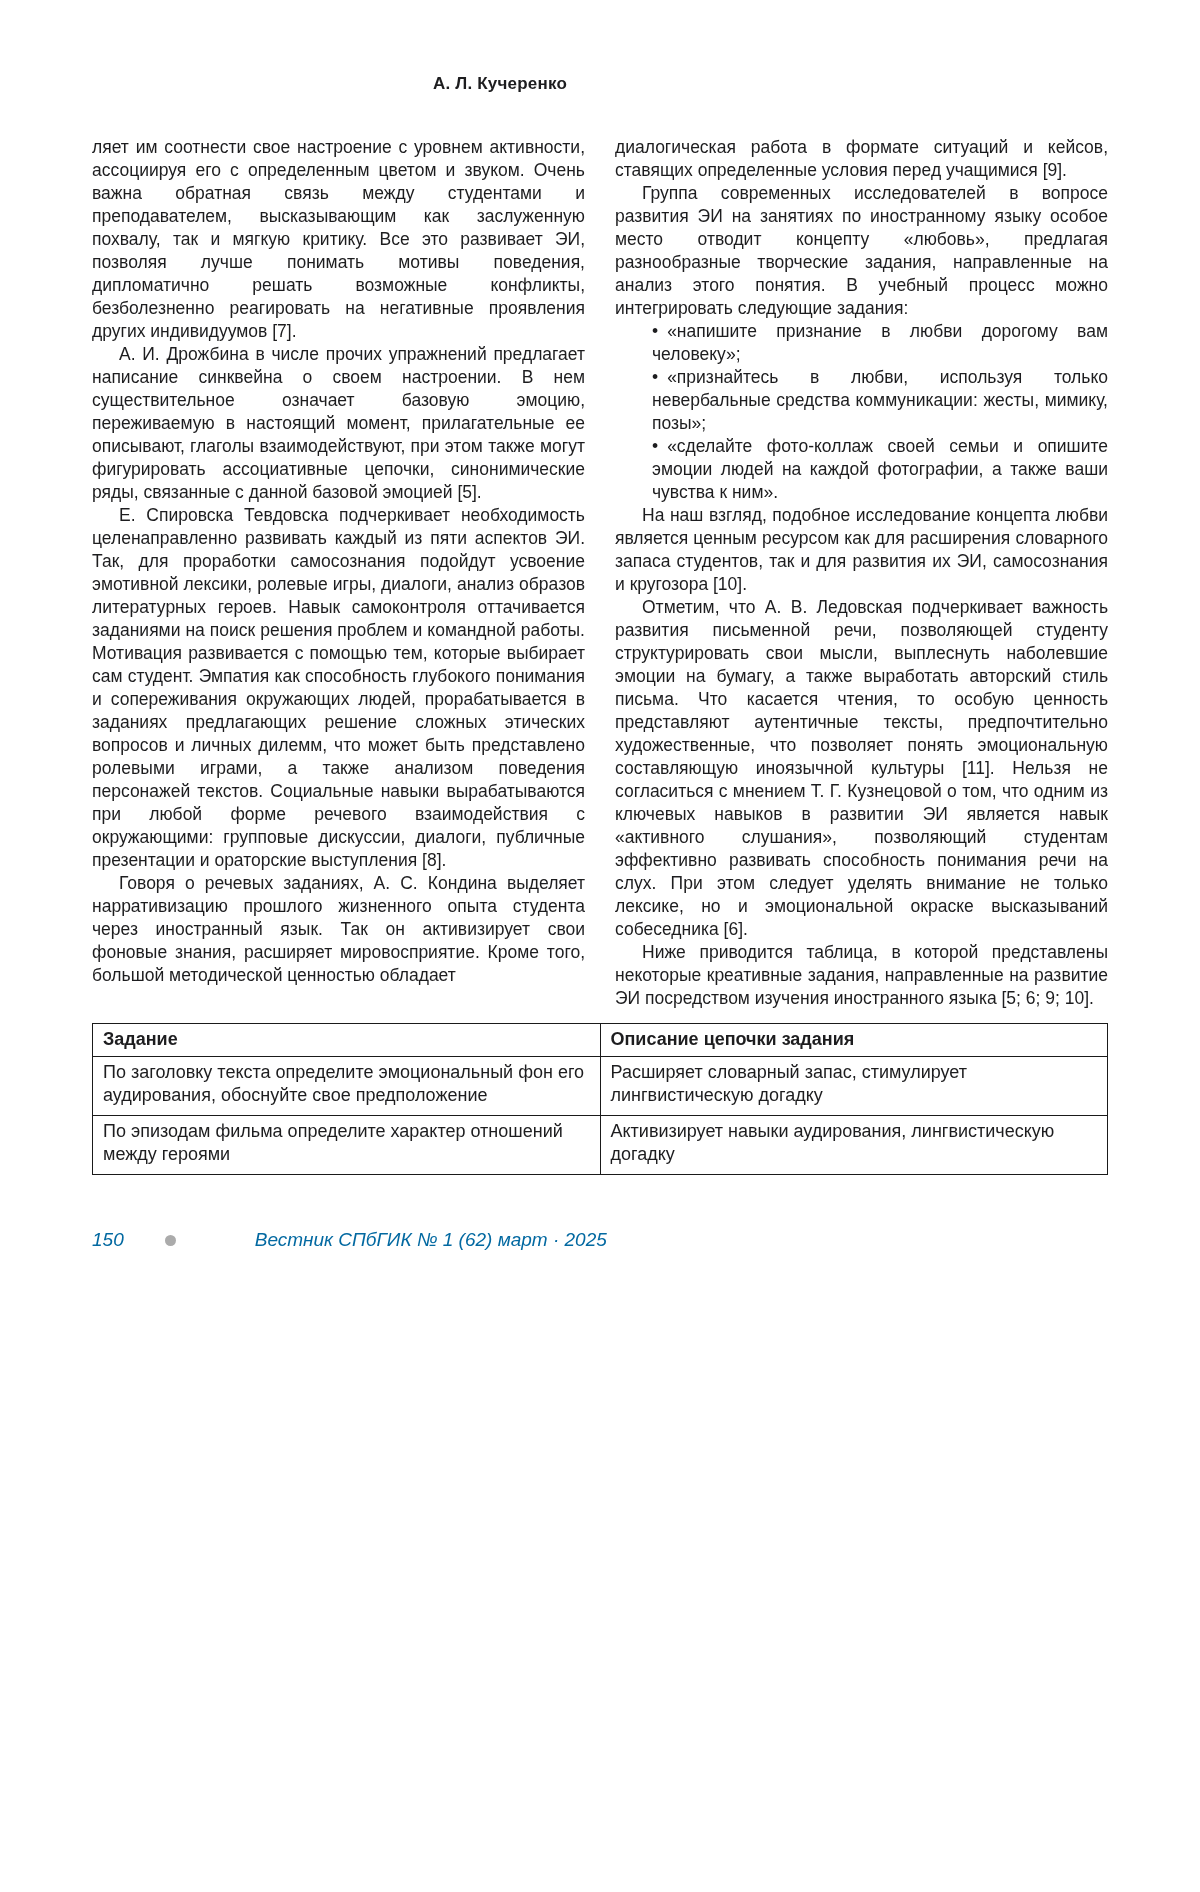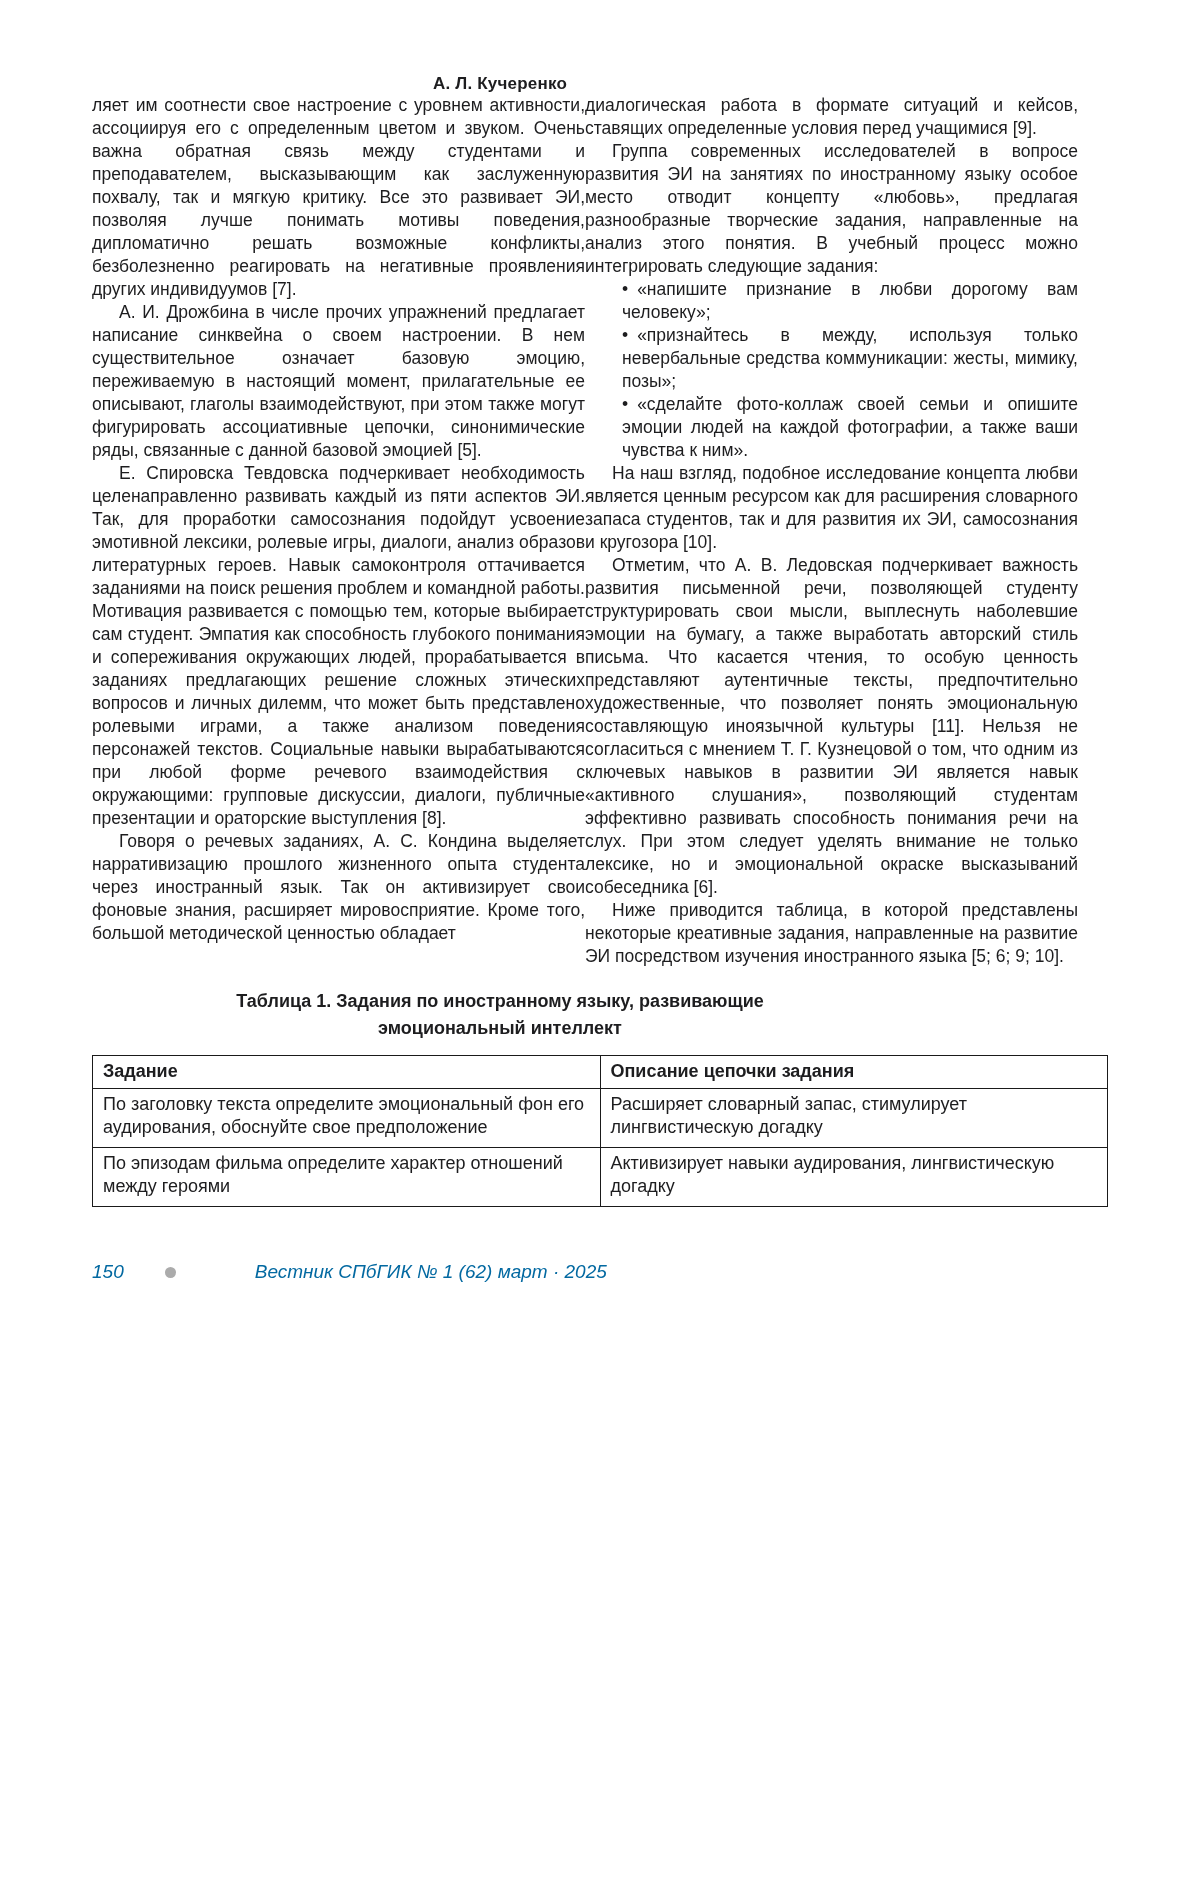--- a/index.html
+++ b/index.html
@@ -14,21 +14,21 @@
 
   .running-head{
     width:816px;
     text-align:center;
     font-weight:bold;
     font-size:17px;
     line-height:20px;
     letter-spacing:.2px;
   }
 
-  .columns{display:flex;}
+  .columns{display:flex;gap:30px;margin-top:42px;}
   .col{width:493px;font-size:17.5px;line-height:23px;text-align:justify;}
   .para{margin:0;}
   .para.indent{text-indent:27px;}
   .para.bullet{padding-left:37px;text-indent:0;}
   .para .marker{margin-right:9px;}
 
   .table-caption{
     width:816px;
     text-align:center;
     font-weight:bold;
@@ -81,32 +81,28 @@
     <div class="col" id="col-left">
         <p class="para">ляет им соотнести свое настроение с уровнем активности, ассоциируя его с определенным цветом и звуком. Очень важна обратная связь между студентами и преподавателем, высказывающим как заслуженную похвалу, так и мягкую критику. Все это развивает ЭИ, позволяя лучше понимать мотивы поведения, дипломатично решать возможные конфликты, безболезненно реагировать на негативные проявления других индивидуумов [7].</p>
         <p class="para indent">А. И. Дрожбина в числе прочих упражнений предлагает написание синквейна о своем настроении. В нем существительное означает базовую эмоцию, переживаемую в настоящий момент, прилагательные ее описывают, глаголы взаимодействуют, при этом также могут фигурировать ассоциативные цепочки, синонимические ряды, связанные с данной базовой эмоцией [5].</p>
         <p class="para indent">Е. Спировска Тевдовска подчеркивает необходимость целенаправленно развивать каждый из пяти аспектов ЭИ. Так, для проработки самосознания подойдут усвоение эмотивной лексики, ролевые игры, диалоги, анализ образов литературных героев. Навык самоконтроля оттачивается заданиями на поиск решения проблем и командной работы. Мотивация развивается с помощью тем, которые выбирает сам студент. Эмпатия как способность глубокого понимания и сопереживания окружающих людей, прорабатывается в заданиях предлагающих решение сложных этических вопросов и личных дилемм, что может быть представлено ролевыми играми, а также анализом поведения персонажей текстов. Социальные навыки вырабатываются при любой форме речевого взаимодействия с окружающими: групповые дискуссии, диалоги, публичные презентации и ораторские выступления [8].</p>
         <p class="para indent">Говоря о речевых заданиях, А. С. Кондина выделяет нарративизацию прошлого жизненного опыта студента через иностранный язык. Так он активизирует свои фоновые знания, расширяет мировосприятие. Кроме того, большой методической ценностью обладает</p>
       </div>
     <div class="col" id="col-right">
         <p class="para">диалогическая работа в формате ситуаций и кейсов, ставящих определенные условия перед учащимися [9].</p>
         <p class="para indent">Группа современных исследователей в вопросе развития ЭИ на занятиях по иностранному языку особое место отводит концепту «любовь», предлагая разнообразные творческие задания, направленные на анализ этого понятия. В учебный процесс можно интегрировать следующие задания:</p>
         <p class="para bullet"><span class="marker">•</span><span>«напишите признание в любви дорогому вам человеку»;</span></p>
-        <p class="para bullet"><span class="marker">•</span><span>«признайтесь в между, используя только невербальные средства коммуникации: жесты, мимику, позы»;</span></p>
+        <p class="para bullet"><span class="marker">•</span><span>«признайтесь в любви, используя только невербальные средства коммуникации: жесты, мимику, позы»;</span></p>
         <p class="para bullet"><span class="marker">•</span><span>«сделайте фото-коллаж своей семьи и опишите эмоции людей на каждой фотографии, а также ваши чувства к ним».</span></p>
         <p class="para indent">На наш взгляд, подобное исследование концепта любви является ценным ресурсом как для расширения словарного запаса студентов, так и для развития их ЭИ, самосознания и кругозора [10].</p>
         <p class="para indent">Отметим, что А. В. Ледовская подчеркивает важность развития письменной речи, позволяющей студенту структурировать свои мысли, выплеснуть наболевшие эмоции на бумагу, а также выработать авторский стиль письма. Что касается чтения, то особую ценность представляют аутентичные тексты, предпочтительно художественные, что позволяет понять эмоциональную составляющую иноязычной культуры [11]. Нельзя не согласиться с мнением Т. Г. Кузнецовой о том, что одним из ключевых навыков в развитии ЭИ является навык «активного слушания», позволяющий студентам эффективно развивать способность понимания речи на слух. При этом следует уделять внимание не только лексике, но и эмоциональной окраске высказываний собеседника [6].</p>
         <p class="para indent">Ниже приводится таблица, в которой представлены некоторые креативные задания, направленные на развитие ЭИ посредством изучения иностранного языка [5; 6; 9; 10].</p>
       </div>
   </div>
 
-  <div class="table-caption">
-    <div>Таблица 1. Задания по иностранному языку, развивающие</div>
-    <div>эмоциональный интеллект</div>
-  </div>
 
   <table class="tasks">
     <colgroup>
         <col>
         <col>
       </colgroup>
     <thead>
       <tr>
         <th>Задание</th>
         <th>Описание цепочки задания</th>

